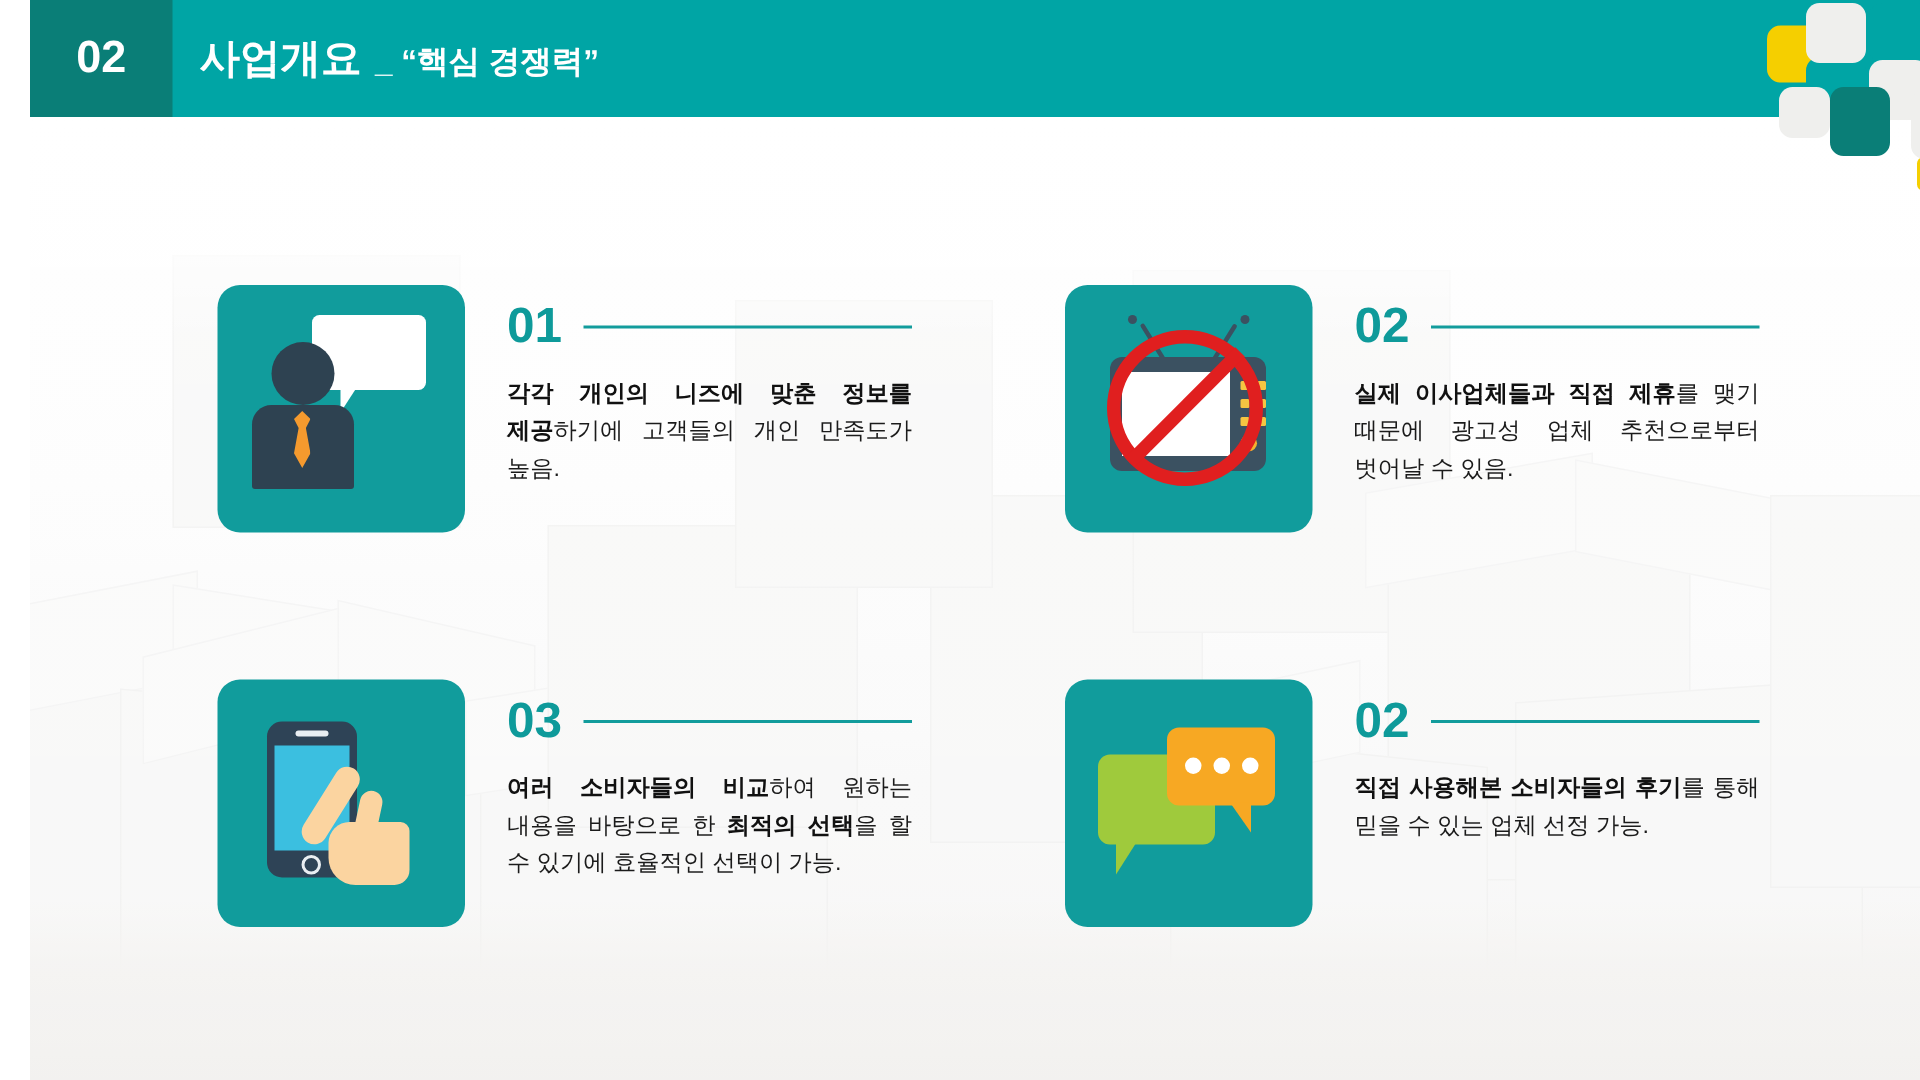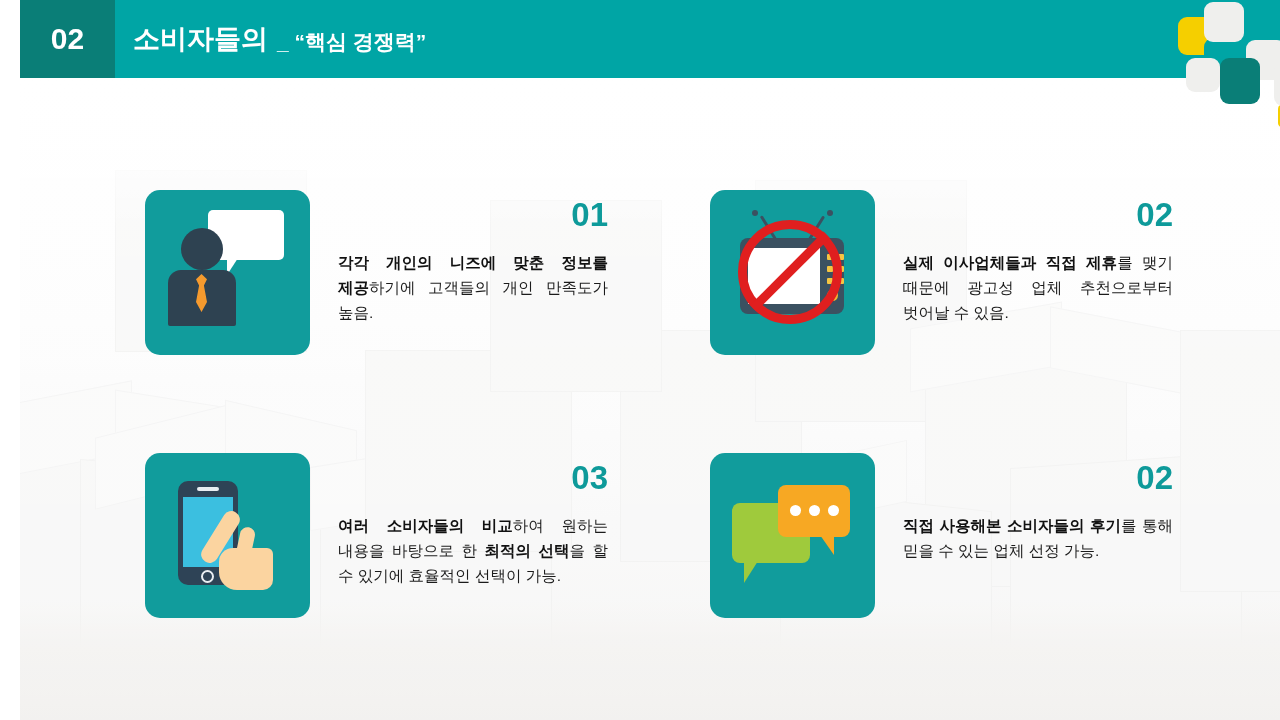--- a/index.html
+++ b/index.html
@@ -145,23 +145,22 @@
   .card-num {
     color: #0e9a9a;
     font-size: 33px;
     font-weight: bold;
     line-height: 1;
     display: inline-block;
     vertical-align: middle;
   }
   .num-row {
     display: flex;
-    align-items: flex-end;
+    align-items: center;
     height: 36px;
-    flex-direction: column;
   }
   .num-rule {
     flex: 1;
     height: 2px;
     background: #129c9c;
     margin-left: 14px;
     margin-top: 4px;
   }
   .card-text {
     margin-top: 16px;
@@ -366,21 +365,21 @@
     <div id="bg-floor"></div>
     <div id="bg-wash"></div>
     <div id="bg-top-fade"></div>
   </div>
 
   <div id="header-bar">
     <div id="header-num-block">
       <span id="header-num">02</span>
     </div>
     <div id="header-title-wrap">
-      <span id="header-title">소비자들의</span>
+      <span id="header-title">사업개요</span>
       <span id="header-sub">_ “핵심 경쟁력”</span>
     </div>
   </div>
 
   <div id="corner-deco">
     <div class="deco" style="left:8px; top:17px; width:38px; height:38px; background:#f5cf00;"></div>
     <div class="deco" style="left:34px; top:38px; width:40px; height:40px; background:#00a5a5;"></div>
     <div class="deco" style="left:34px; top:2px; width:40px; height:40px; background:#efefed;"></div>
     <div class="deco" style="left:76px; top:2px; width:40px; height:40px; background:#00a5a5;"></div>
     <div class="deco" style="left:76px; top:40px; width:40px; height:40px; background:#efefed;"></div>

